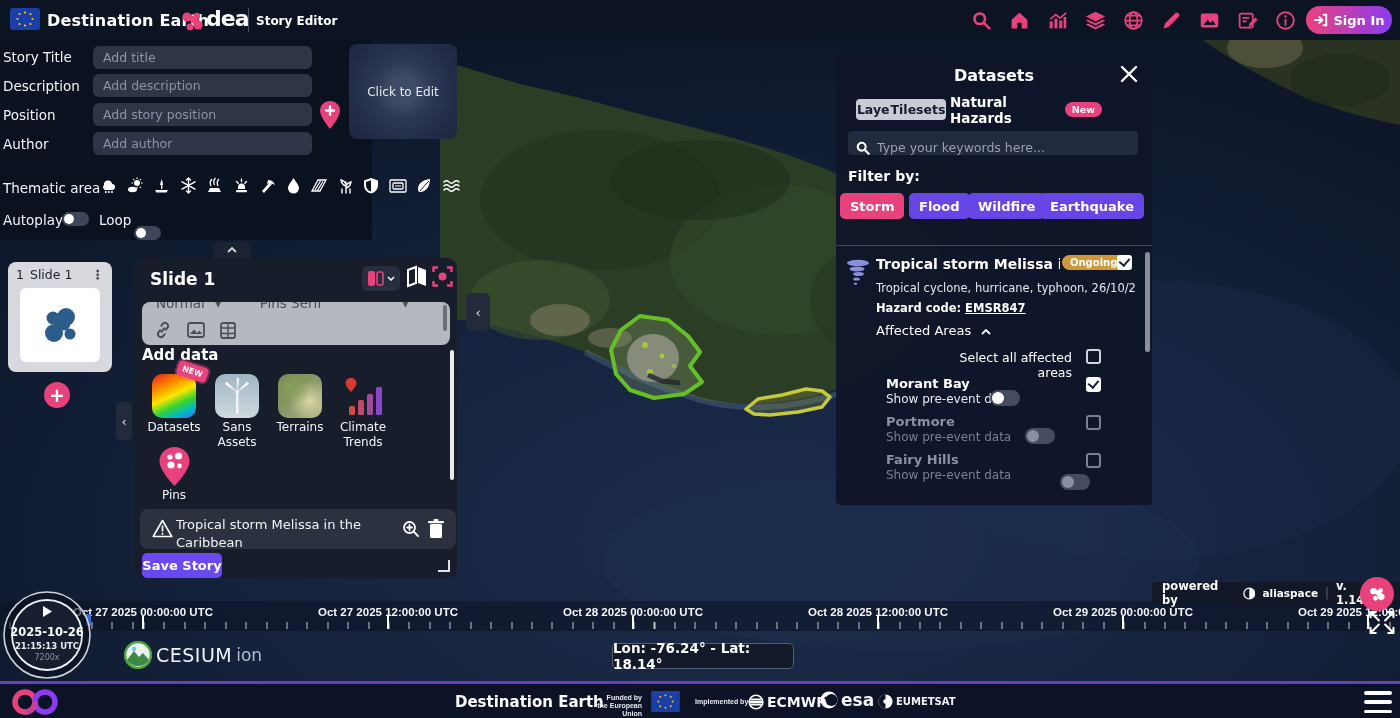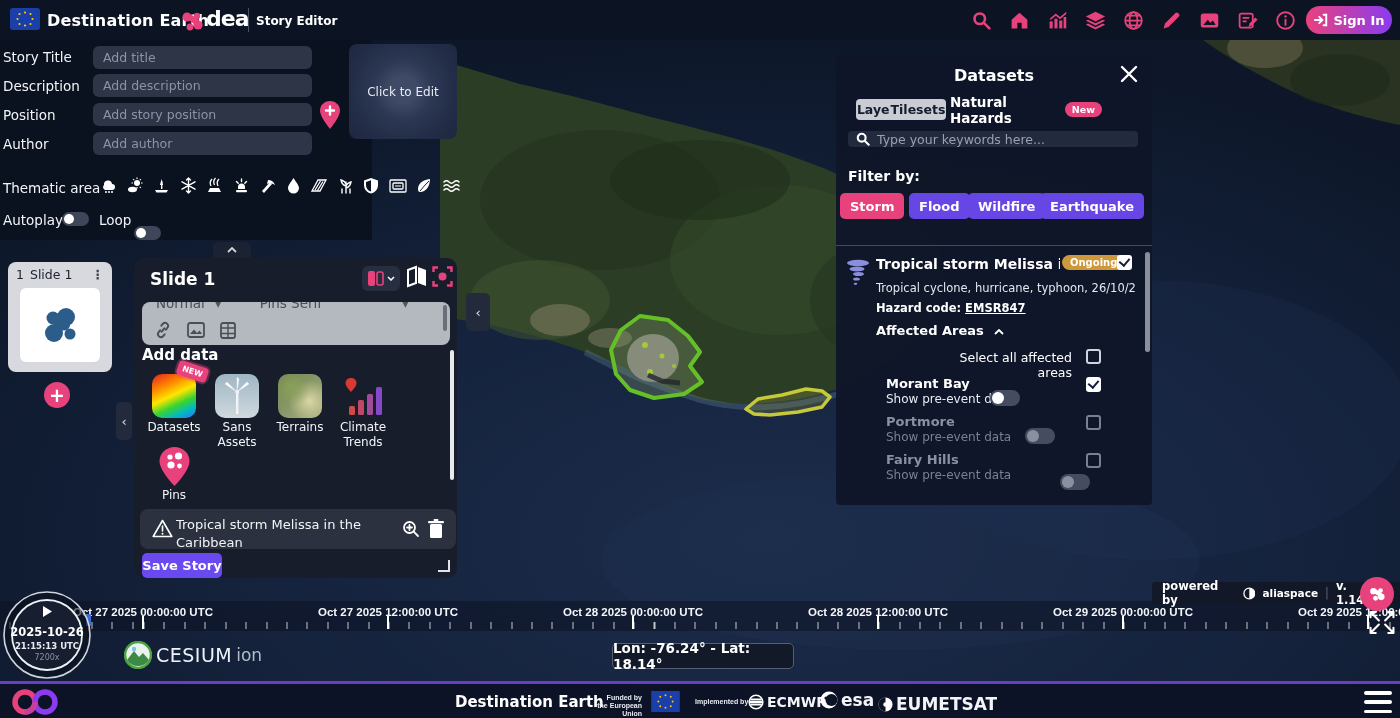--- a/index.html
+++ b/index.html
@@ -48,21 +48,21 @@
   .save-btn{position:absolute;left:8px;top:295px;width:80px;height:25px;background:#6a4af0;border:none;border-radius:5px;color:#fff;font-weight:bold;font-size:13px;cursor:pointer;font-family:"DejaVu Sans",sans-serif}
   .ed-scroll{position:absolute;right:3px;top:92px;width:4px;height:130px;background:#e8eaee;border-radius:2px}
   .resize-h{position:absolute;right:7px;bottom:6px;width:12px;height:12px;border-right:2px solid #dfe3ec;border-bottom:2px solid #dfe3ec;cursor:nwse-resize}
   
   .ds-panel{position:absolute;left:836px;top:55px;width:316px;height:450px;background:rgba(15,22,40,.97);border-radius:4px;z-index:30;overflow:hidden}
   .ds-title{position:absolute;left:0;top:11px;width:100%;text-align:center;font-size:16px;font-weight:bold}
   .ds-close{position:absolute;right:14px;top:10px;width:18px;height:18px;cursor:pointer}
   .tab{position:absolute;top:44px;height:21px;background:#c9ccd3;border-radius:4px;color:#141b2c;font-weight:bold;font-size:12.5px;display:flex;align-items:center;justify-content:center;cursor:pointer}
   .tab.active{background:transparent;color:#fff;font-size:13.5px}
   .nh-badge{background:#e8427c;color:#fff;font-size:9.5px;font-weight:bold;border-radius:8px;padding:2px 7px;margin-left:6px}
-  .ds-search{position:absolute;left:12px;top:76px;width:290px;height:16px;background:#222a3d;border-radius:4px;display:flex;align-items:center;padding:0 8px;gap:7px}
+  .ds-search{position:absolute;left:12px;top:76px;width:290px;height:24px;background:#222a3d;border-radius:4px;display:flex;align-items:flex-end;padding:0 8px;gap:7px}
   .ds-search input{flex:1;background:transparent;border:none;color:#dfe3ec;font-size:12.5px;outline:none;font-family:"DejaVu Sans",sans-serif}
   .ds-search input::placeholder{color:#9aa0b0}
   .filter-lb{position:absolute;left:12px;top:113px;font-weight:bold;font-size:14px}
   .fbtn{position:absolute;top:138px;height:26px;border:none;border-radius:5px;color:#fff;font-weight:bold;font-size:13px;padding:0 10px;cursor:pointer;font-family:"DejaVu Sans",sans-serif}
   .fbtn.pink{background:#e8427c}.fbtn.purple{background:#6647e6}
   .ds-list{position:absolute;left:0;top:190px;width:316px;height:247px;border-top:1px solid #434b5e;overflow:hidden}
   .chk{width:15px;height:15px;border-radius:3px;position:absolute;cursor:pointer}
   .chk.checked{background:#fff}
   .chk.checked::after{content:"";position:absolute;left:4px;top:1px;width:5px;height:8px;border:solid #16203a;border-width:0 2px 2px 0;transform:rotate(40deg)}
   .chk.empty{border:2px solid #cfd4de;background:transparent}
@@ -482,21 +482,21 @@
           <ellipse cx="9.5" cy="24.8" rx="1.8" ry="1.1"></ellipse>
         </svg>
       <div class="abs" style="left:40px;top:10px;font-weight:bold;font-size:14px;width:184px;white-space:nowrap;overflow:hidden">Tropical storm Melissa in...</div>
       <span class="ongoing abs" style="left:226px;top:9px">Ongoing</span>
       <div class="chk checked" style="left:281px;top:9px"></div>
       <div class="abs" style="left:40px;top:35px;font-size:11.5px;color:#e4e7ee;width:260px;white-space:nowrap;overflow:hidden">Tropical cyclone, hurricane, typhoon, 26/10/2...</div>
       <div class="abs" style="left:40px;top:55px;font-size:11.5px;font-weight:bold">
         <span>Hazard code:</span>
         <span style="text-decoration:underline;cursor:pointer">EMSR847</span>
       </div>
-      <div class="abs" style="left:40px;top:77px;font-size:13px;font-weight:bold;cursor:pointer">
+      <div class="abs" style="left:40px;top:77px;font-size:13px;font-weight:normal;cursor:pointer">
         <span>Affected Areas</span>
         <svg style="margin-left:6px" width="10" height="6" viewBox="0 0 10 6" fill="none" stroke="#fff" stroke-width="1.8">
             <path d="M1 5 L5 1 L9 5"></path>
           </svg>
       </div>
       <div class="abs" style="left:88px;top:104px;width:148px;text-align:right;font-size:12.5px">Select all affected areas</div>
       <div class="chk empty" style="left:250px;top:103px"></div>
       
       <div class="area-name abs" style="left:50px;top:130px">Morant Bay</div>
       <div class="pre-ev abs" style="left:50px;top:146px;color:#e8ebf2">Show pre-event data</div>
@@ -610,21 +610,21 @@
       <span>ECMWF</span>
     </div>
     <div class="partner abs" style="left:820px;top:6px;font-size:17px">
       <svg width="18" height="18" viewBox="0 0 18 18">
           <circle cx="9" cy="9" r="8.5" fill="#fff"></circle>
           <circle cx="11.5" cy="9" r="6" fill="#0d1326"></circle>
           <circle cx="6" cy="7" r="1.6" fill="#0d1326"></circle>
         </svg>
       <span>esa</span>
     </div>
-    <div class="partner abs" style="left:878px;top:10px;font-size:17px">
+    <div class="partner abs" style="left:878px;top:10px;font-size:10px">
       <svg width="15" height="15" viewBox="0 0 16 16">
           <circle cx="8" cy="8" r="7.5" fill="#fff"></circle>
           <path d="M8 .5 A7.5 7.5 0 0 0 8 15.5 Z" fill="#0d1326"></path>
           <circle cx="8" cy="8" r="2.4" fill="#fff"></circle>
         </svg>
       <span>EUMETSAT</span>
     </div>
     <div class="burger">
         <div></div>
         <div></div>

